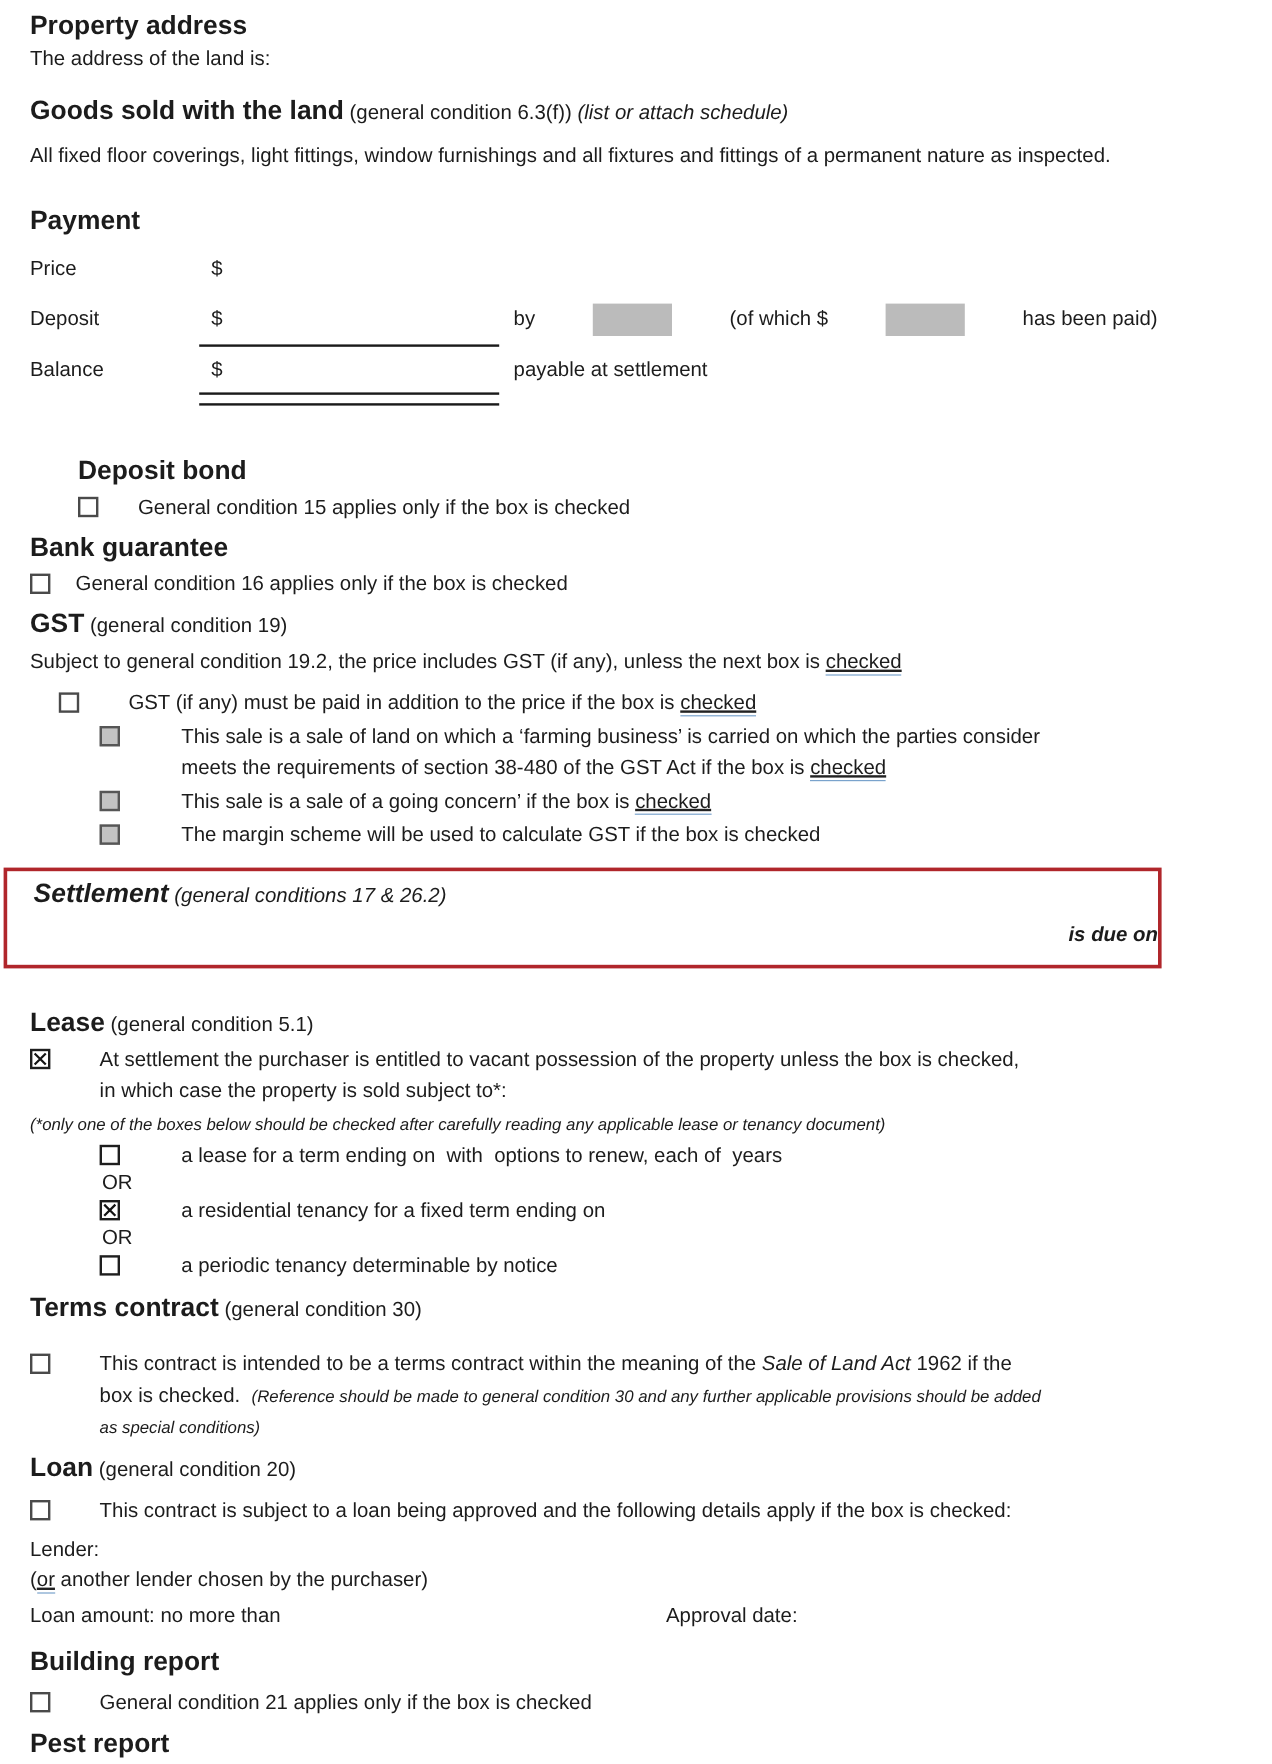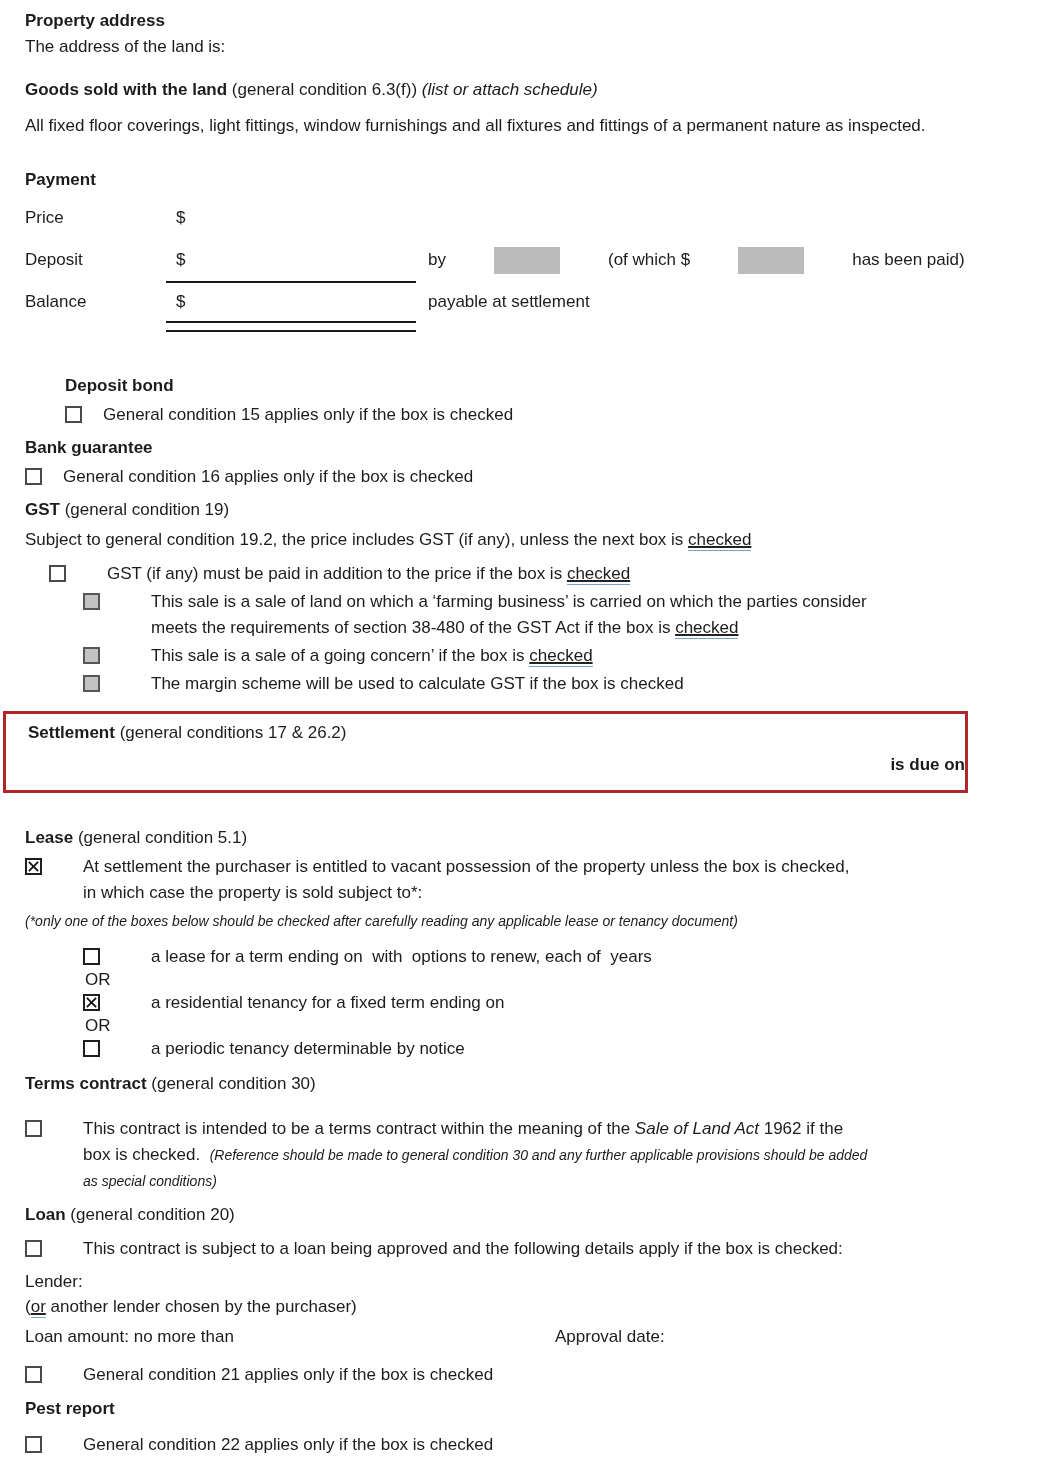--- a/index.html
+++ b/index.html
@@ -5,21 +5,21 @@
   * { margin:0; padding:0; box-sizing:border-box; }
   html,body { width:1060px; height:1470px; background:#ffffff; overflow:hidden; }
   body {
     font-family:"Liberation Sans", sans-serif;
     font-size:17px; line-height:26px; color:#1c1c1c;
     -webkit-font-smoothing:antialiased;
   }
   .page { padding:8px 25px 0 25px; width:1060px; }
   .b { font-weight:bold; }
   .i { font-style:italic; }
-  h3 { font-size:17px; font-weight:bold; display:inline; }
+  h3 { font-size:22px; font-weight:bold; display:inline; }
   .hrest { font-weight:normal; }
   .small-note { font-size:14px; font-style:italic; line-height:22px; }
 
   
   .lnk {
     text-decoration:underline;
     text-decoration-color:#222;
     text-decoration-thickness:1.5px;
     border-bottom:1.5px solid #7aa3cc;
     padding-bottom:0.5px;
@@ -63,20 +63,21 @@
     background:#bbbbbb; vertical-align:middle;
   }
   .ph.m { margin:0 8px; }
 
   
   .red-box {
     border:3px solid #b0262b;
     margin-left:-22px; width:965px;
     padding:6px 0 12px 22px;
     margin-top:14px;
+    font-style:italic;
   }
 
   .or-label { margin-left:60px; }
   .gapped { white-space:pre-wrap; }
 
   .loan-two-col { display:flex; }
   .loan-two-col .left { width:530px; }
 </style>
 </head>
 <body>
@@ -121,21 +122,21 @@
           <span>$</span>
         </div>
       <div class="pay-right">
           <span>payable at settlement</span>
         </div>
     </div>
   </div>
 
   <div style="margin-top:50px;margin-left:40px;">
     <div><h3>Deposit bond</h3></div>
-    <div class="row" style="margin-top:3px;">
+    <div class="row" style="margin-top:3px;gap:12px;">
       <span class="cb"></span>
       <span class="txt">General condition 15 applies only if the box is checked</span>
     </div>
   </div>
 
   <div style="margin-top:7px;">
     <div><h3>Bank guarantee</h3></div>
     <div class="row" style="margin-top:3px;">
       <span class="cb"></span>
       <span class="txt">General condition 16 applies only if the box is checked</span>
@@ -178,21 +179,21 @@
           <svg viewBox="0 0 14 14">
             <path d="M2 2 L12 12 M12 2 L2 12" stroke="#141414" stroke-width="2" fill="none"></path>
           </svg>
         </span>
       <span class="txt" style="max-width:900px;">
         <span>At settlement the purchaser is entitled to vacant possession of the property unless the box is checked,</span><br>
         <span>in which case the property is sold subject to*:</span>
       </span>
     </div>
     <div class="small-note" style="margin-top:4px;">(*only one of the boxes below should be checked after carefully reading any applicable lease or tenancy document)</div>
-    <div class="row sub" style="margin-top:12px;">
+    <div class="row sub" style="margin-top:2px;">
       <span class="cb dark"></span>
       <span class="txt gapped">a lease for a term ending on  with  options to renew, each of  years</span>
     </div>
     <div class="or-label" style="line-height:20px;">OR</div>
     <div class="row sub">
       <span class="cb dark checked">
           <svg viewBox="0 0 14 14">
             <path d="M2 2 L12 12 M12 2 L2 12" stroke="#141414" stroke-width="2" fill="none"></path>
           </svg>
         </span>
@@ -225,20 +226,21 @@
     </div>
     <div style="margin-top:7px; line-height:25px;">Lender:</div>
     <div style="line-height:25px;"><span>(</span><span class="lnk">or</span><span> another lender chosen by the purchaser)</span></div>
     <div class="loan-two-col" style="margin-top:5px;">
       <div class="left">Loan amount: no more than</div>
       <div>Approval date:</div>
     </div>
   </div>
 
   <div style="margin-top:12px;">
+    <div><h3>Building report</h3></div>
     <div class="row wgap" style="margin-top:6px;">
       <span class="cb"></span>
       <span class="txt">General condition 21 applies only if the box is checked</span>
     </div>
   </div>
 
   <div style="margin-top:8px;">
     <div><h3>Pest report</h3></div>
     <div class="row wgap" style="margin-top:10px;">
       <span class="cb"></span>

